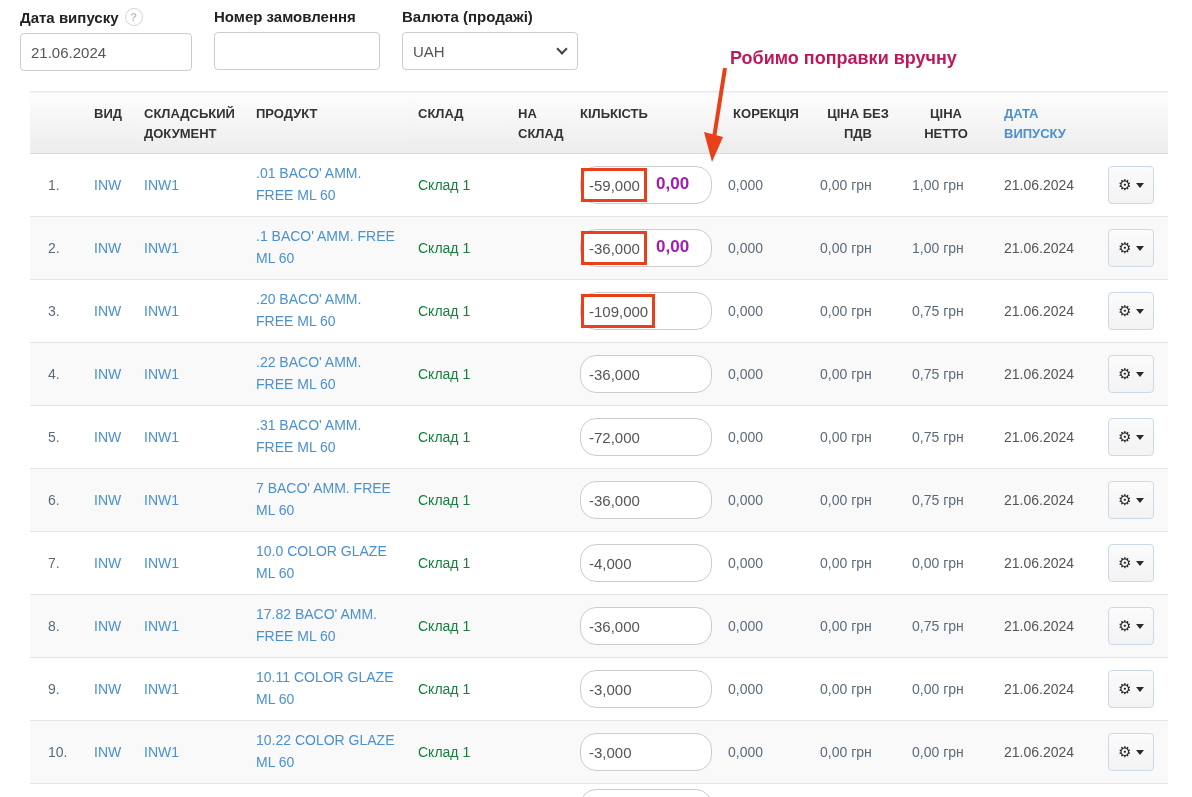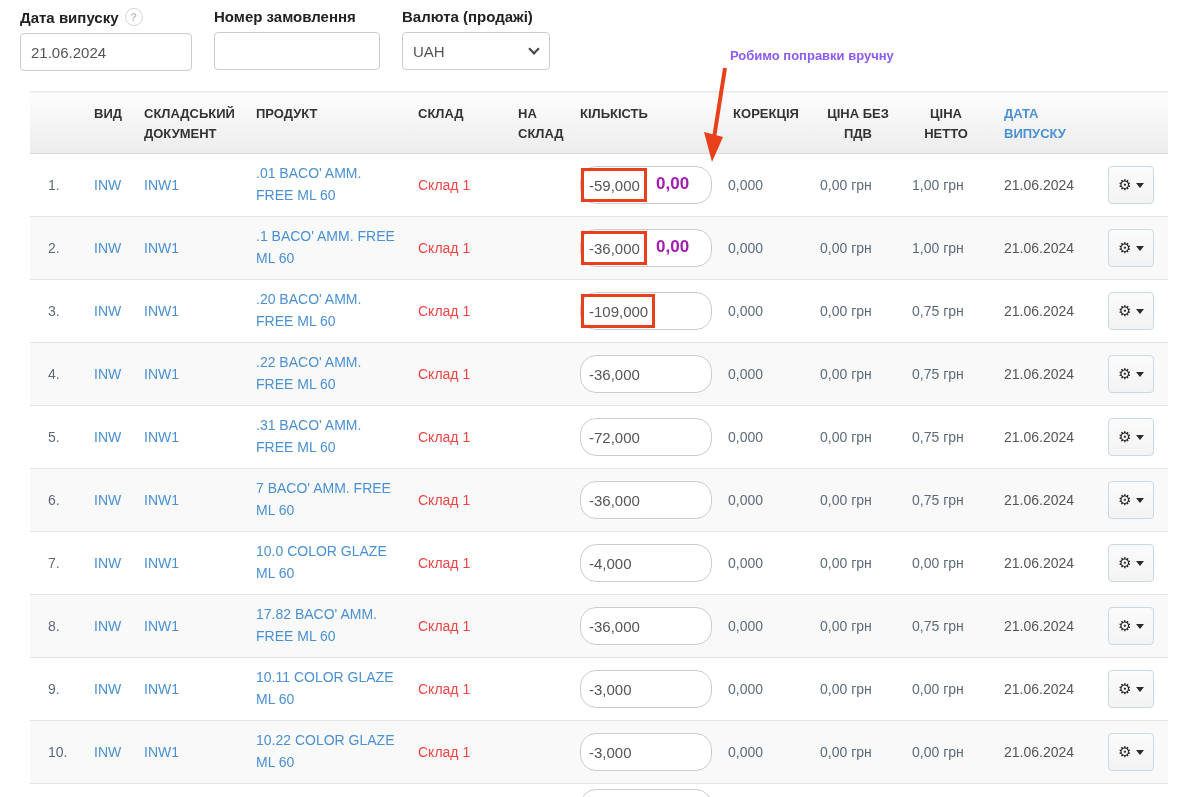--- a/index.html
+++ b/index.html
@@ -8,42 +8,42 @@
 
   
   .filters { display:flex; gap:22px; padding:8px 0 0 20px; }
   .filter-group { display:flex; flex-direction:column; }
   .filter-label { font-size:15px; font-weight:bold; color:#222; margin-bottom:7px; display:flex; align-items:center; gap:6px; }
   .help-circle { width:18px; height:18px; border:1px solid #d5d5d5; border-radius:50%;
     color:#c2c2c2; font-size:11px; font-weight:bold; display:inline-flex; align-items:center; justify-content:center; }
   .txt-input, .sel-input { width:172px; height:38px; border:1px solid #ccc; border-radius:4px;
     font-size:15px; color:#555; padding:0 10px; background:#fff; font-family:"Liberation Sans",sans-serif; }
   .filter-group.order .txt-input { width:166px; }
-  .sel-wrap { position:relative; width:148px;border-radius:10px; }
+  .sel-wrap { position:relative; width:176px;border-radius:10px; }
   .sel-input { appearance:none; -webkit-appearance:none; width:100%; padding-right:28px; }
   .sel-chevron { position:absolute; right:12px; top:13px; width:8px; height:8px;
     border-right:2px solid #444; border-bottom:2px solid #444; transform:rotate(45deg); pointer-events:none; }
 
   
-  .annotation-text { position:absolute; left:730px; top:48px; font-size:13px; font-weight:bold; color:#8b5cf6; }
+  .annotation-text { position:absolute; left:730px; top:48px; font-size:18px; font-weight:bold; color:#be185d; }
   .annotation-arrow { position:absolute; left:690px; top:58px; pointer-events:none; }
 
   
   .grid { margin:20px 0 0 30px; width:1138px; border-collapse:collapse; table-layout:fixed; }
   .grid thead th { background:linear-gradient(#fdfdfd,#ececec); border-top:1px solid #e8e8e8;
     border-bottom:1px solid #d9d9d9; font-size:13px; font-weight:bold; color:#333;
     text-transform:uppercase; text-align:left; vertical-align:top; padding:12px 8px 10px 8px; line-height:1.5; }
   .grid thead th.r { text-align:center; }
   .grid thead th.sort-link { color:#4a90d2; cursor:pointer; }
   .grid td { font-size:14px; vertical-align:middle; padding:6px 8px; border-bottom:1px solid #e4e4e4; height:63px; }
   .grid tbody tr:nth-child(even) td { background:#f9f9f9; }
   .c-num { color:#5d6b79; padding-left:18px !important; }
   a.blue { color:#4a90d2; text-decoration:none; cursor:pointer; }
   .c-product a { line-height:1.55; display:inline-block; }
-  .c-plain { color:#ef4444; }
+  .c-plain { color:#15803d; }
   .num-cell { text-align:left; color:#5d6b79; }
   .date-cell { color:#555; padding-left:16px !important; }
 
   
   .qty-wrap { position:relative; display:inline-block; }
   .qty-input { width:132px; height:38px; border:1px solid #ccc; border-radius:16px;
     font-size:15px; color:#555; padding:4px 8px; font-family:"Liberation Sans",sans-serif; background:#fff; }
   .red-box { position:absolute; left:1px; top:2px; height:34px; border:3px solid #e8401b; display:none; pointer-events:none; }
   .red-note { position:absolute; top:8px; font-size:17px; font-weight:bold; color:#a21caf; display:none; pointer-events:none; }
 

